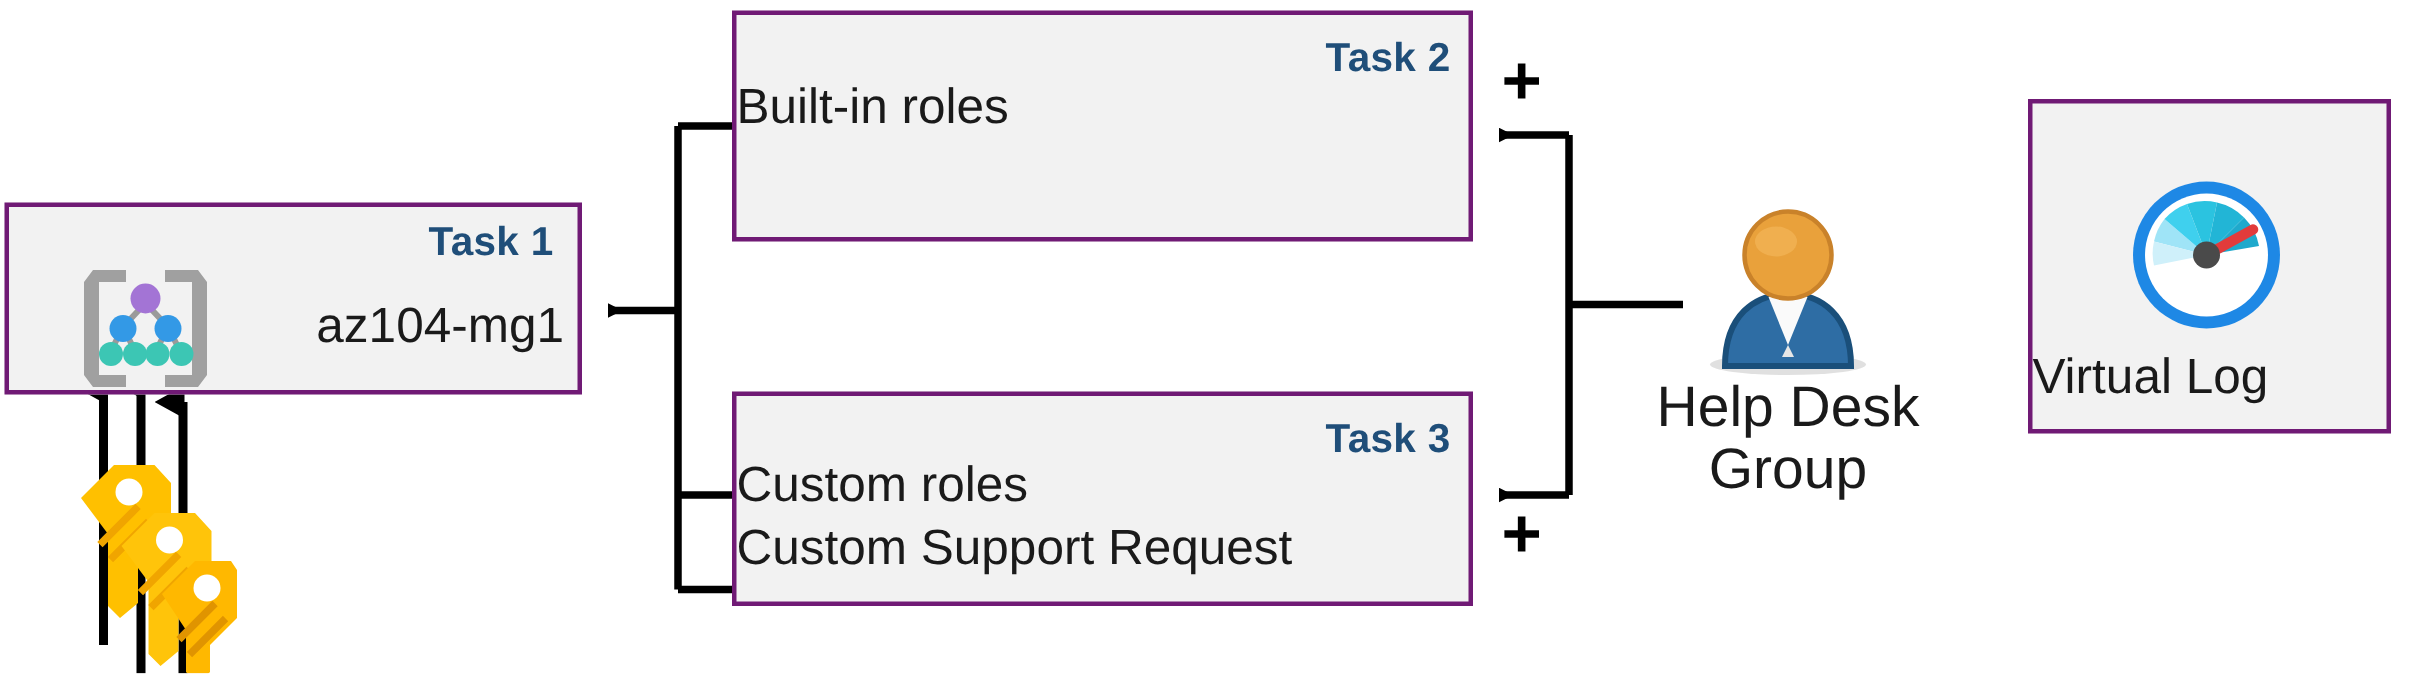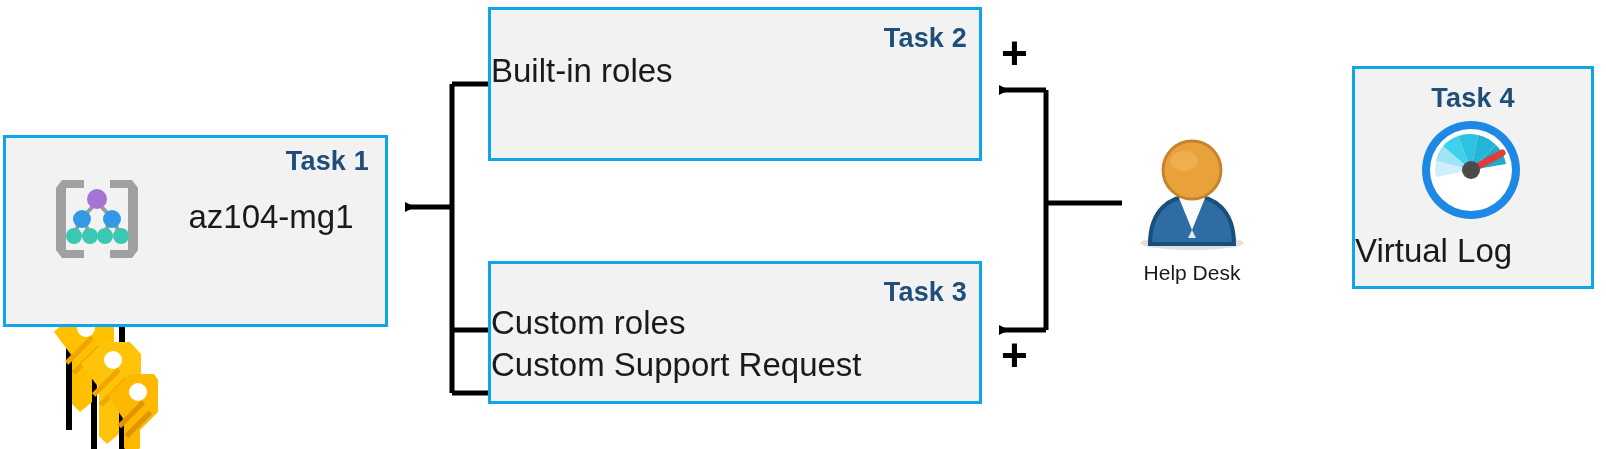--- a/index.html
+++ b/index.html
@@ -2,21 +2,21 @@
 <html><head>
 <meta charset="utf-8">
 <style>
   html,body{margin:0;padding:0;background:#ffffff;}
   body{font-family:"Liberation Sans",sans-serif;}
   #canvas{position:relative;width:1606px;height:449px;background:#ffffff;overflow:hidden;}
 
   .task-box{
     position:absolute;
     background:#F2F2F2;
-    border:3px solid #0ea5e9;
+    border:3px solid #701a75;
     box-sizing:border-box;
   }
   .task-label{
     position:absolute;
     font-weight:bold;
     color:#1F4E79;
     font-size:27px;
     letter-spacing:.2px;
     white-space:nowrap;
   }
@@ -31,21 +31,21 @@
   .plus{
     position:absolute;
     font-size:46px;
     font-weight:bold;
     color:#000;
     line-height:1;
     font-family:"Liberation Sans",sans-serif;
   }
   .caption{
     position:absolute;
-    font-size:21px;
+    font-size:38px;
     line-height:41px;
     color:#1a1a1a;
     text-align:center;
     white-space:nowrap;
   }
   svg.layer{position:absolute;left:0;top:0;width:1606px;height:449px;overflow:visible;}
   .ico{position:absolute;}
 </style>
 </head>
 <body>
@@ -98,37 +98,37 @@
       <rect x="67" y="90" width="36" height="5" fill="#F0A500" transform="rotate(-45 85 92)"></rect>
     </g>
     <g>
       <path d="M80,96 L102,74 L126,74 L134,86 L134,108 L112,130 L112,148 L104,156 L96,148 L96,120 Z" fill="#FFB800"></path>
       <circle cx="110" cy="92" r="9" fill="#FFFFFF"></circle>
       <rect x="86" y="112" width="34" height="5" fill="#E09400" transform="rotate(-45 103 114)"></rect>
       <rect x="93" y="122" width="34" height="5" fill="#E09400" transform="rotate(-45 110 124)"></rect>
     </g>
   </svg>
 
-  <div class="task-box" style="left:3px;top:135px;width:385px;height:192px;">
+  <div class="task-box" style="left:3px;top:135px;width:385px;height:128px;">
     <span class="task-label" style="right:16px;top:8px;">Task 1</span>
 
     <svg class="ico" style="left:42px;top:36px;width:98px;height:90px;" viewBox="0 0 98 90">
       <path d="M36,6 L14,6 L8,14 L8,76 L14,84 L36,84 L36,76 L18,76 L18,14 L36,14 Z" fill="#A0A0A0"></path>
       <path d="M62,6 L84,6 L90,14 L90,76 L84,84 L62,84 L62,76 L80,76 L80,14 L62,14 Z" fill="#A0A0A0"></path>
       <path d="M49,28 L34,44 M49,28 L64,44 M34,44 L27,58 M34,44 L41,58 M64,44 L57,58 M64,44 L71,58" stroke="#9A9A9A" stroke-width="4" fill="none"></path>
       <circle cx="49" cy="25" r="10" fill="#A374D5"></circle>
       <circle cx="34" cy="45" r="9" fill="#3399E6"></circle>
       <circle cx="64" cy="45" r="9" fill="#3399E6"></circle>
       <circle cx="26" cy="62" r="8" fill="#3CC6B4"></circle>
       <circle cx="42" cy="62" r="8" fill="#3CC6B4"></circle>
       <circle cx="57" cy="62" r="8" fill="#3CC6B4"></circle>
       <circle cx="73" cy="62" r="8" fill="#3CC6B4"></circle>
     </svg>
 
-    <span class="box-text" style="left:160px;top:58px;width:210px;text-align:center;">az104-mg1</span>
+    <span class="box-text" style="left:160px;top:58px;width:210px;text-align:right;">az104-mg1</span>
   </div>
 
   <div class="task-box" style="left:488px;top:7px;width:494px;height:154px;">
     <span class="task-label" style="right:12px;top:13px;">Task 2</span>
     <span class="box-text" style="left:0;top:40px;width:100%;">Built-in roles</span>
   </div>
 
   <div class="task-box" style="left:488px;top:261px;width:494px;height:143px;">
     <span class="task-label" style="right:12px;top:13px;">Task 3</span>
     <span class="box-text" style="left:0;top:80px;width:100%;">Custom Support Request</span>
@@ -143,23 +143,23 @@
     <path d="M24,106 C24,72 44,58 66,58 C88,58 108,72 108,106 Z" fill="#2E6DA4"></path>
     <path d="M24,106 C24,72 44,58 66,58 C88,58 108,72 108,106 Z" fill="none" stroke="#1A4F7A" stroke-width="4"></path>
     <path d="M53,60 L66,92 L79,60 L72,56 L60,56 Z" fill="#FAFAFA"></path>
     <path d="M66,92 L62,100 L70,100 Z" fill="#E6E6E6"></path>
     <circle cx="66" cy="32" r="29" fill="#E9A13B"></circle>
     <circle cx="66" cy="32" r="29" fill="none" stroke="#C9822A" stroke-width="3"></circle>
     <ellipse cx="58" cy="23" rx="14" ry="10" fill="#F2B457" opacity="0.75"></ellipse>
   </svg>
 
   <span class="caption" style="left:1062px;top:252px;width:260px;">Help Desk</span>
+  <span class="caption" style="left:1062px;top:293px;width:260px;">Group</span>
 
   <div class="task-box" style="left:1352px;top:66px;width:242px;height:223px;">
-    <span class="task-label" style="left:0;top:14px;width:100%;text-align:center;">Task 4</span>
 
     <svg class="ico" style="left:63px;top:48px;width:106px;height:106px;" viewBox="0 0 106 106">
       <circle cx="53" cy="53" r="49" fill="#1E88E5"></circle>
       <circle cx="53" cy="53" r="41" fill="#FFFFFF"></circle>
       <path d="M53,53 L18,44 A36,36 0 0,1 25,29 Z" fill="#9FE4F7"></path>
       <path d="M53,53 L25,29 A36,36 0 0,1 40,19 Z" fill="#3FD0EE"></path>
       <path d="M53,53 L40,19 A36,36 0 0,1 60,18 Z" fill="#2BC3E0"></path>
       <path d="M53,53 L60,18 A36,36 0 0,1 78,28 Z" fill="#22B5D6"></path>
       <path d="M53,53 L78,28 A36,36 0 0,1 88,47 Z" fill="#1FA9CC"></path>
       <path d="M53,53 L18,60 A36,36 0 0,1 18,44 Z" fill="#CFF0FA"></path>

